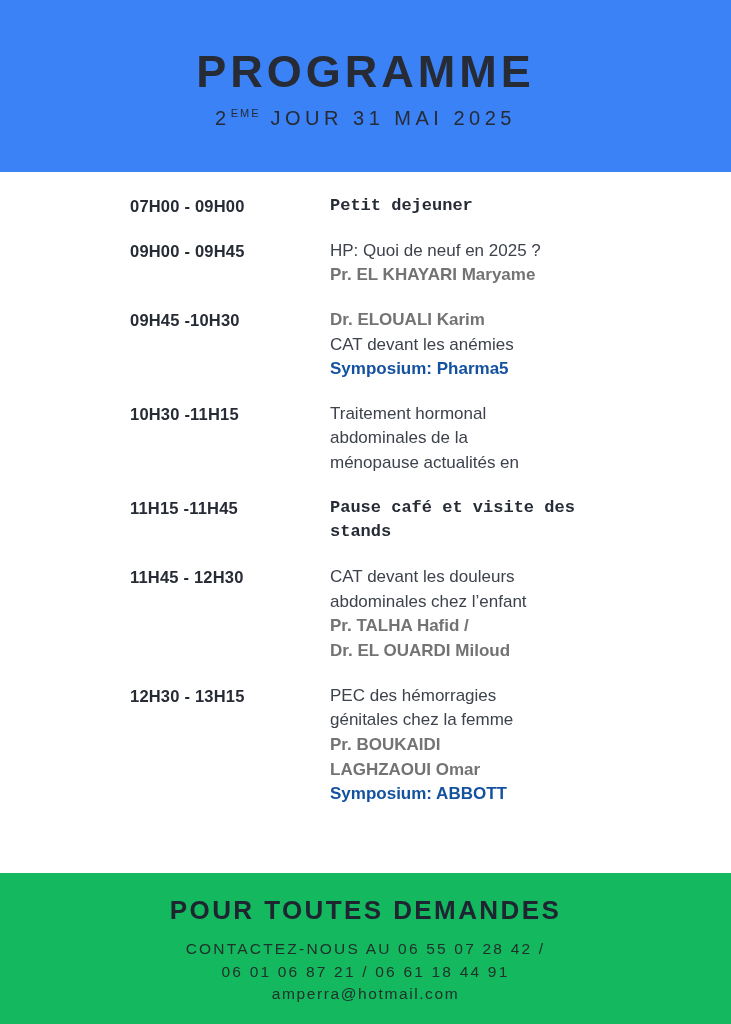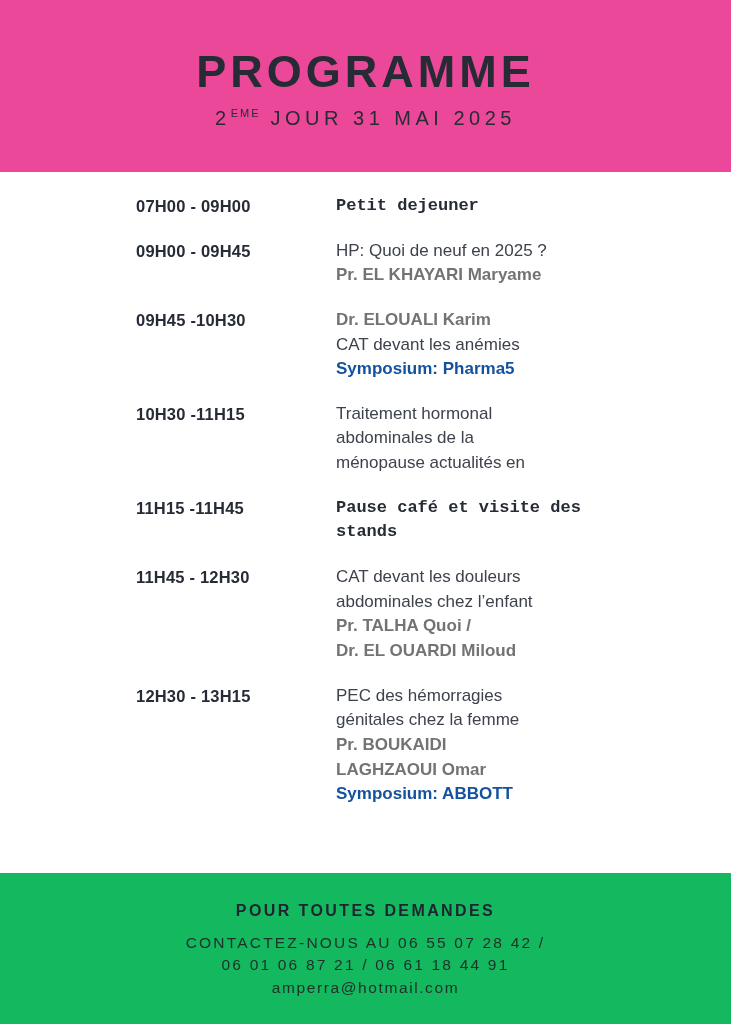--- a/index.html
+++ b/index.html
@@ -16,21 +16,21 @@
   .page {
     position: relative;
     width: 731px;
     height: 1024px;
     background: #ffffff;
     box-sizing: border-box;
   }
 
   
   .header {
-    background: #ec4899;
+    background: #3b82f6;
     height: 172px;
     width: 100%;
     box-sizing: border-box;
     display: flex;
     flex-direction: column;
     align-items: center;
     justify-content: center;
     padding-top: 6px;
   }
   .header-title {
@@ -50,21 +50,20 @@
   }
   .header-subtitle sup {
     font-size: 11px;
     letter-spacing: 2px;
     vertical-align: super;
   }
 
   
   .program {
     padding: 22px 0 0 0;
-    margin-left: 6px;
   }
   .row {
     display: flex;
     align-items: flex-start;
     padding: 0 60px 0 130px;
     margin-bottom: 20px;
   }
   .time {
     width: 200px;
     flex: 0 0 200px;
@@ -107,21 +106,21 @@
     background: #14b85f;
     height: 151px;
     box-sizing: border-box;
     display: flex;
     flex-direction: column;
     align-items: center;
     justify-content: center;
     padding-top: 4px;
   }
   .footer-title {
-    font-size: 16px;
+    font-size: 26px;
     font-weight: bold;
     letter-spacing: 2.4px;
     color: #1e2430;
     margin-bottom: 12px;
   }
   .footer-line {
     font-size: 15.5px;
     letter-spacing: 2.2px;
     color: #20312a;
     line-height: 1.45;
@@ -184,21 +183,21 @@
         <div class="line bold">Pause café et visite des</div>
         <div class="line bold">stands</div>
       </div>
     </div>
 
     <div class="row">
       <div class="time">11H45 - 12H30</div>
       <div class="content">
         <div class="line">CAT devant les douleurs</div>
         <div class="line">abdominales chez l’enfant</div>
-        <div class="line speaker">Pr. TALHA Quoi /</div>
+        <div class="line speaker">Pr. TALHA Hafid /</div>
         <div class="line speaker">Dr. EL OUARDI Miloud</div>
       </div>
     </div>
 
     <div class="row">
       <div class="time">12H30 - 13H15</div>
       <div class="content">
         <div class="line">PEC des hémorragies</div>
         <div class="line">génitales chez la femme</div>
         <div class="line speaker">Pr. BOUKAIDI</div>

